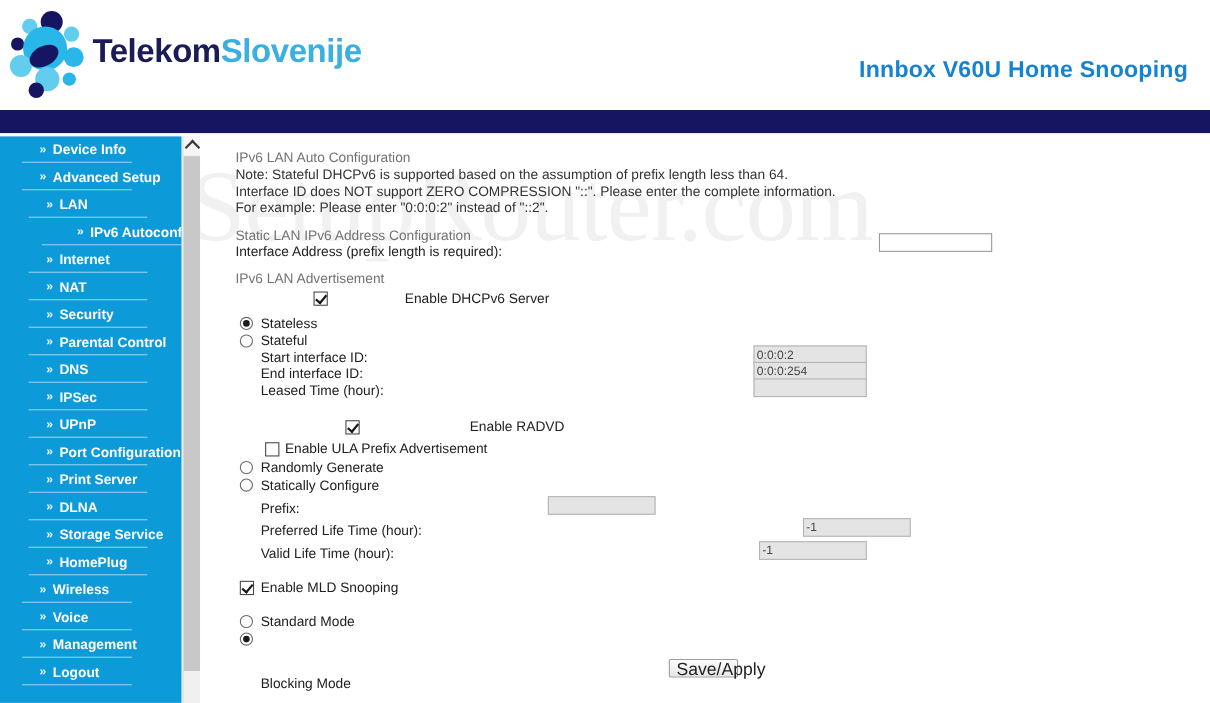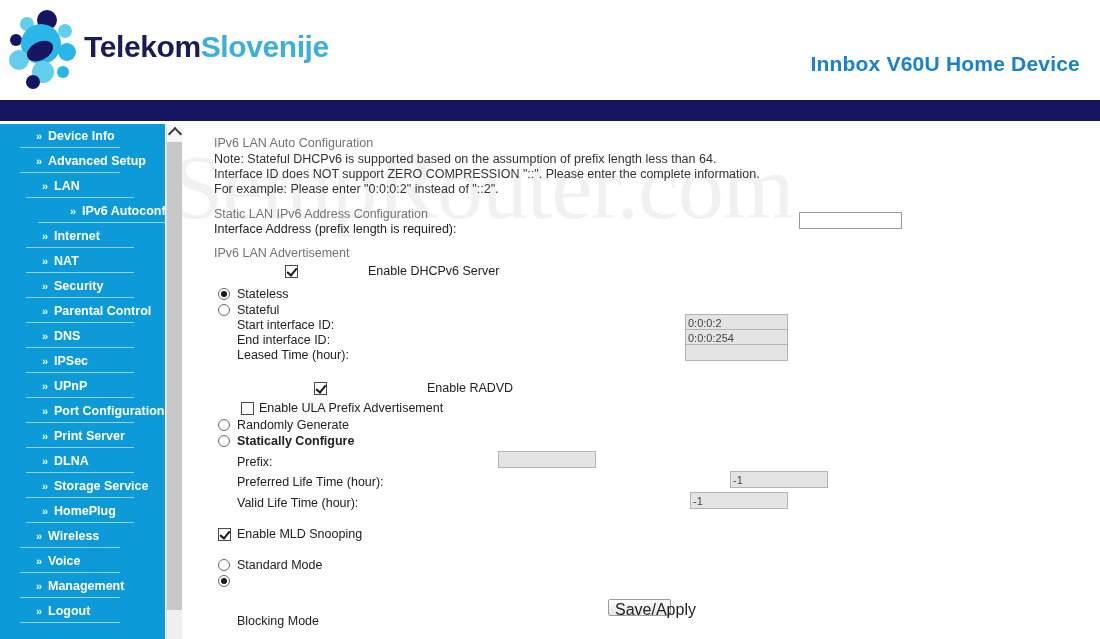--- a/index.html
+++ b/index.html
@@ -115,21 +115,21 @@
         <circle cx="14" cy="54" r="10" fill="#63cdee"></circle>
         <circle cx="38" cy="66" r="11" fill="#63cdee"></circle>
         <circle cx="58" cy="66" r="6" fill="#29b6e8"></circle>
         <ellipse cx="35" cy="45" rx="14" ry="9" transform="rotate(-28 35 45)" fill="#151562"></ellipse>
         <circle cx="28" cy="76" r="7" fill="#151562"></circle>
       </svg>
     </div>
     <div class="brand">
       <span class="b1">Telekom</span><span class="b2">Slovenije</span>
     </div>
-    <div class="product">Innbox V60U Home Device</div>
+    <div class="product">Innbox V60U Home Snooping</div>
   </div>
   <div class="navybar"></div>
 
   <div class="sidebar">
     <div class="menu" id="menu">
         <div class="mi lvl1">
           <span class="chev">»</span>
           <span class="lbl">Device Info</span>
           <span class="rule"></span>
         </div>
@@ -272,21 +272,21 @@
 
       <span class="ck on" style="left:132px;top:258px;"></span>
       <div class="lbl-plain" style="left:245px;top:257px;">Enable RADVD</div>
 
       <span class="ck" style="left:59px;top:278px;"></span>
       <div class="lbl-plain" style="left:77px;top:277px;">Enable ULA Prefix Advertisement</div>
 
       <span class="rd" style="left:36px;top:295px;"></span>
       <div class="lbl-plain" style="left:55px;top:294px;">Randomly Generate</div>
       <span class="rd" style="left:36px;top:311px;"></span>
-      <div class="lbl-plain" style="left:55px;top:310px;font-weight:bold;">Statically Configure</div>
+      <div class="lbl-plain" style="left:55px;top:310px;">Statically Configure</div>
 
       <div class="lbl-plain" style="left:55px;top:331px;">Prefix:</div>
       <input class="tin dis" style="left: 316px; top: 327px; width: 98px;" value="">
 
       <div class="lbl-plain" style="left:55px;top:351px;">Preferred Life Time (hour):</div>
       <input class="tin dis" style="left: 548px; top: 347px; width: 98px;" value="-1">
 
       <div class="lbl-plain" style="left:55px;top:372px;">Valid Life Time (hour):</div>
       <input class="tin dis" style="left: 508px; top: 368px; width: 98px;" value="-1">
 

